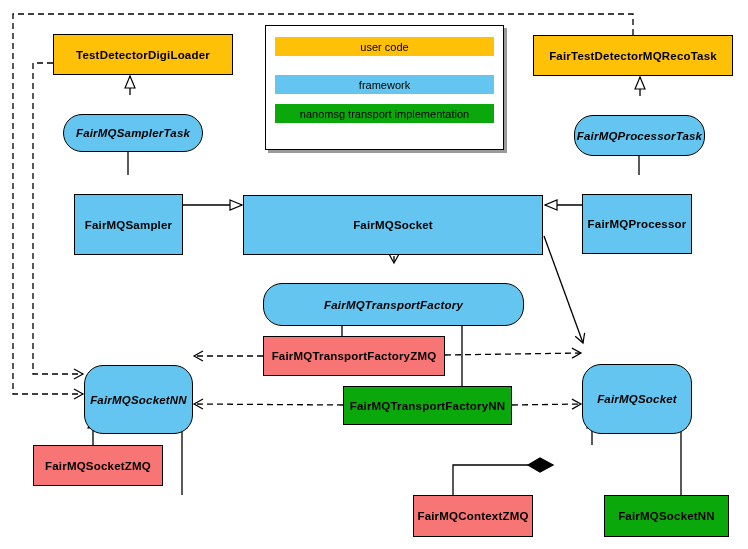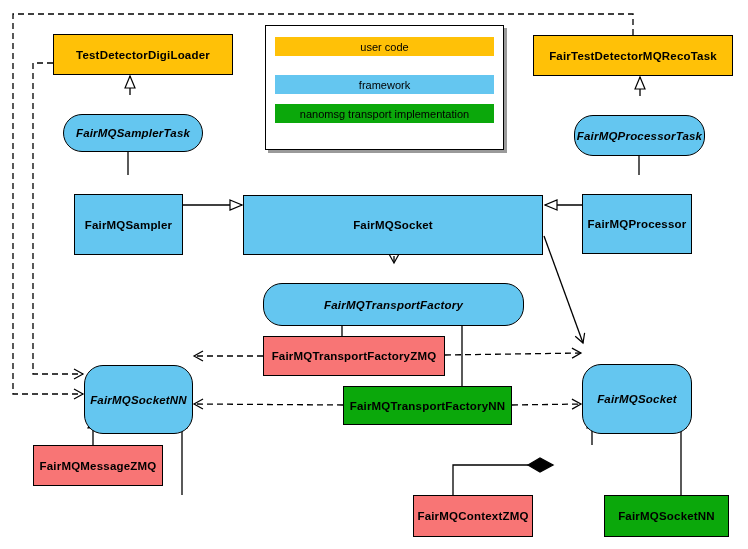--- a/index.html
+++ b/index.html
@@ -100,17 +100,17 @@
   <div class="node cat-framework italic" style="left:63px;top:95px;width:140px;height:38px">FairMQSamplerTask</div>
   <div class="node cat-framework italic" style="left:574px;top:96px;width:131px;height:41px">FairMQProcessorTask</div>
   <div class="node cat-framework" style="left:74px;top:175px;width:109px;height:61px">FairMQSampler</div>
   <div class="node cat-framework" style="left:243px;top:176px;width:300px;height:60px">FairMQSocket</div>
   <div class="node cat-framework" style="left:582px;top:175px;width:110px;height:60px">FairMQProcessor</div>
   <div class="node cat-framework italic" style="left:263px;top:264px;width:261px;height:43px">FairMQTransportFactory</div>
   <div class="node cat-zeromq" style="left:263px;top:336px;width:182px;height:40px">FairMQTransportFactoryZMQ</div>
   <div class="node cat-nanomsg" style="left:343px;top:386px;width:169px;height:39px">FairMQTransportFactoryNN</div>
   <div class="node cat-framework italic" style="left:84px;top:346px;width:109px;height:69px">FairMQSocketNN</div>
   <div class="node cat-framework italic" style="left:582px;top:345px;width:110px;height:70px">FairMQSocket</div>
-  <div class="node cat-zeromq" style="left:33px;top:445px;width:130px;height:41px">FairMQMessageZMQ</div>
+  <div class="node cat-zeromq" style="left:33px;top:445px;width:130px;height:41px">FairMQSocketZMQ</div>
   <div class="node cat-nanomsg" style="left:604px;top:495px;width:125px;height:42px">FairMQSocketNN</div>
   <div class="node cat-zeromq" style="left:413px;top:495px;width:120px;height:42px">FairMQContextZMQ</div>
 
 </div>
 
 </body></html>

